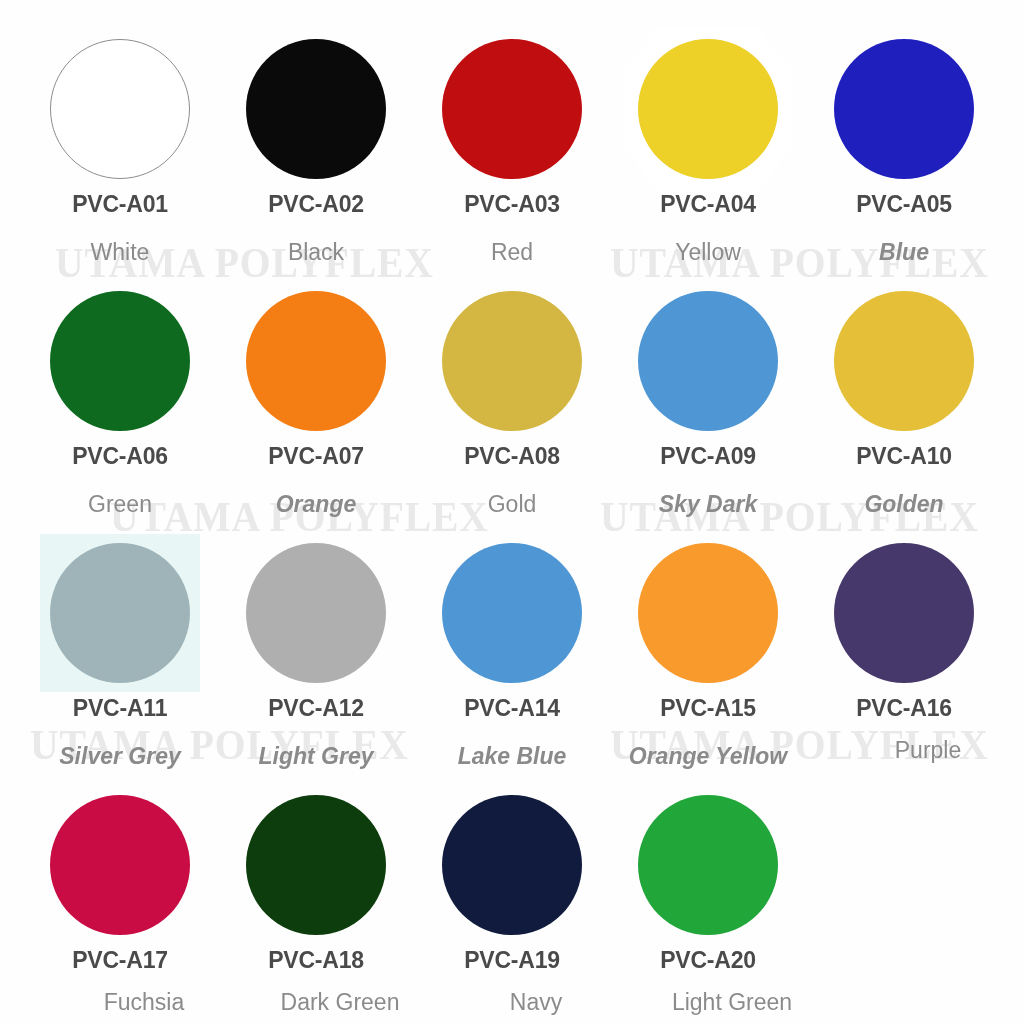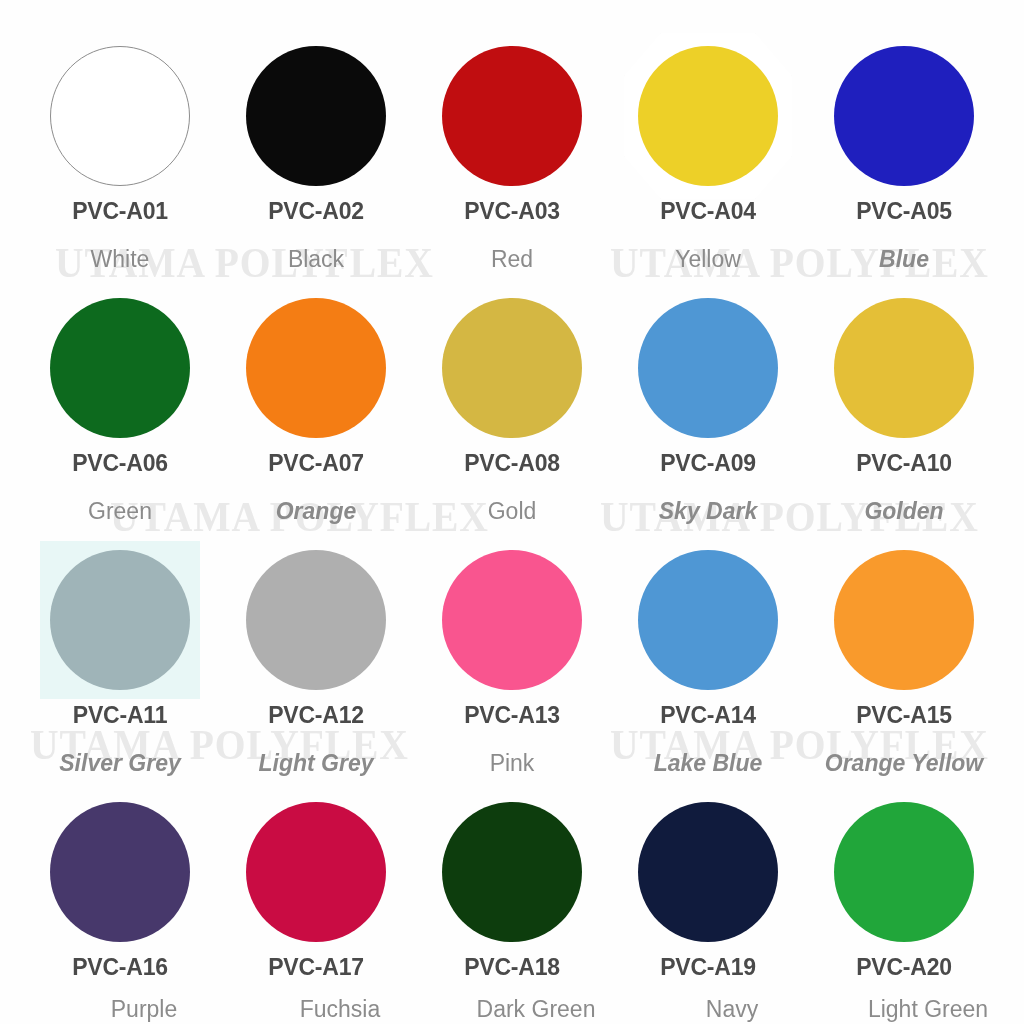--- a/index.html
+++ b/index.html
@@ -33,21 +33,21 @@
     z-index:0;
   }
 
   
   .grid{
     position:absolute;
     inset:0;
     display:grid;
     grid-template-columns:repeat(5,1fr);
     grid-template-rows:repeat(4,1fr);
-    padding:19px 22px 14px 22px;
+    padding:12px 22px 14px 22px;
     box-sizing:border-box;
     z-index:2;
   }
   .cell{
     position:relative;
     display:flex;
     flex-direction:column;
     align-items:center;
     justify-content:flex-start;
     padding-top:24px;
@@ -206,27 +206,20 @@
       </div>
       <div class="cell">
         <div class="swatch-wrap">
           <div class="swatch" style="background: rgb(175, 175, 175);"></div>
         </div>
         <div class="code">PVC-A12</div>
         <div class="cname bold">Light Grey</div>
       </div>
       <div class="cell">
         <div class="swatch-wrap">
-          <div class="swatch" style="background: rgb(249, 85, 143);"></div>
-        </div>
-        <div class="code">PVC-A13</div>
-        <div class="cname">Pink</div>
-      </div>
-      <div class="cell">
-        <div class="swatch-wrap">
           <div class="swatch" style="background: rgb(79, 151, 212);"></div>
         </div>
         <div class="code">PVC-A14</div>
         <div class="cname bold">Lake Blue</div>
       </div>
       <div class="cell">
         <div class="swatch-wrap">
           <div class="swatch" style="background: rgb(249, 154, 44);"></div>
         </div>
         <div class="code">PVC-A15</div>

